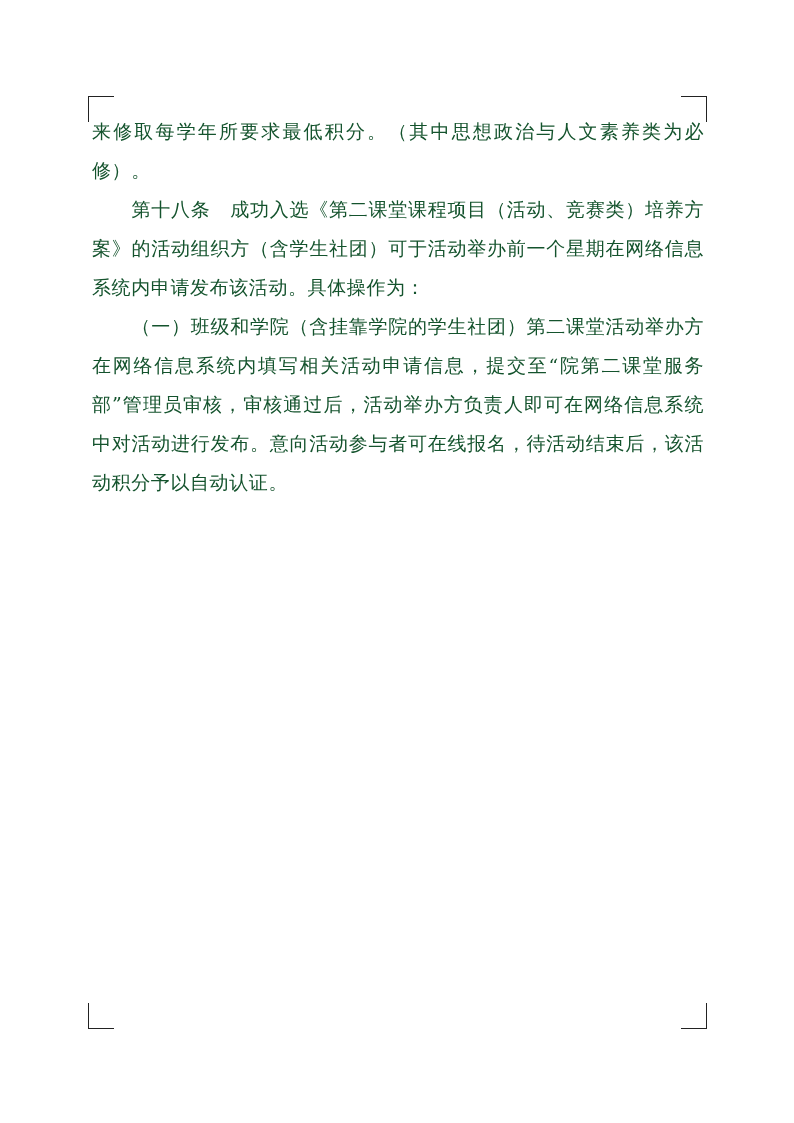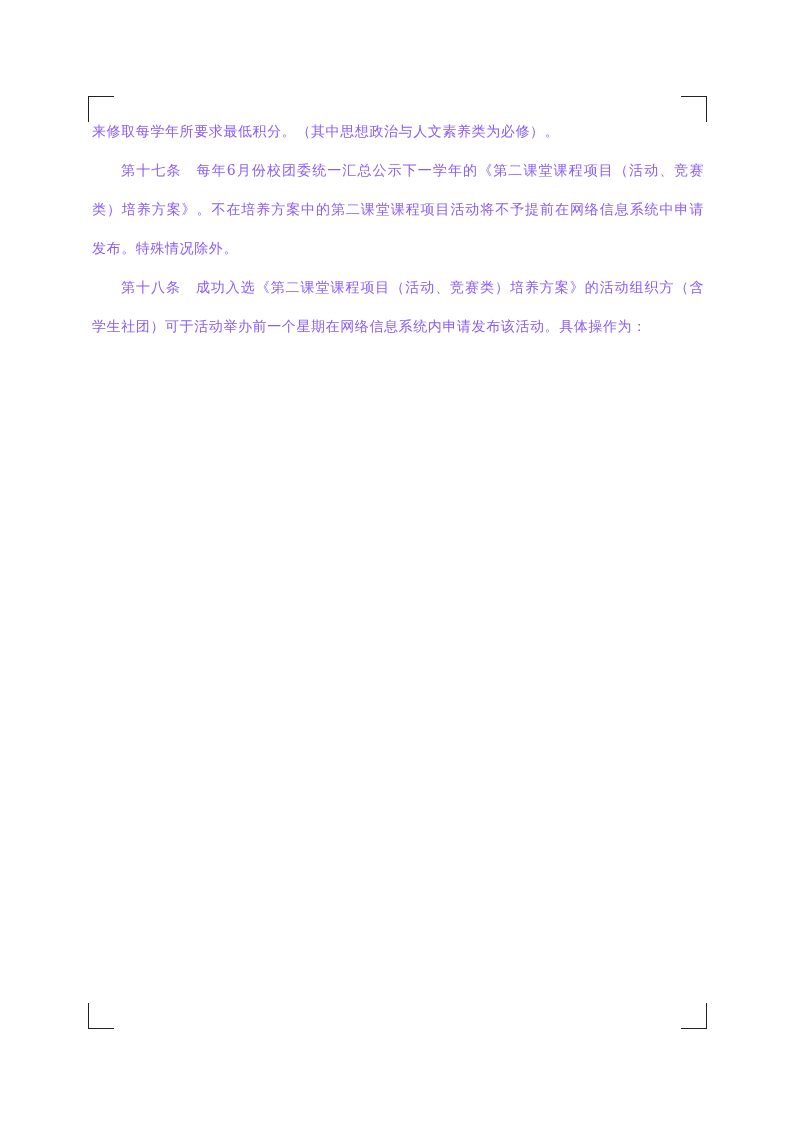--- a/index.html
+++ b/index.html
@@ -59,40 +59,40 @@
 
   .text-body {
     position: absolute;
     left: 92px;
     top: 112px;
     width: 612px;
   }
 
   .para {
     margin: 0 0 0 0;
-    font-size: 14px;
+    font-size: 19px;
     line-height: 39px;
     text-align: justify;
     text-justify: inter-ideograph;
     letter-spacing: 0.6px;
-    color: #8b5cf6;
+    color: #14532d;
   }
   .para.indent {
     text-indent: 2.08em;
   }
 </style>
 </head>
 <body>
 
 <div class="page">
 
   <div class="crop-mark crop-tl"></div>
   <div class="crop-mark crop-tr"></div>
   <div class="crop-mark crop-bl"></div>
   <div class="crop-mark crop-br"></div>
 
   <div class="text-body">
     <p class="para">来修取每学年所要求最低积分。（其中思想政治与人文素养类为必修）。</p>
-    <p class="para indent">第十七条　每年6月份校团委统一汇总公示下一学年的《第二课堂课程项目（活动、竞赛类）培养方案》。不在培养方案中的第二课堂课程项目活动将不予提前在网络信息系统中申请发布。特殊情况除外。</p>
     <p class="para indent">第十八条　成功入选《第二课堂课程项目（活动、竞赛类）培养方案》的活动组织方（含学生社团）可于活动举办前一个星期在网络信息系统内申请发布该活动。具体操作为：</p>
+    <p class="para indent">（一）班级和学院（含挂靠学院的学生社团）第二课堂活动举办方在网络信息系统内填写相关活动申请信息，提交至“院第二课堂服务部”管理员审核，审核通过后，活动举办方负责人即可在网络信息系统中对活动进行发布。意向活动参与者可在线报名，待活动结束后，该活动积分予以自动认证。</p>
   </div>
 
 </div>
 
 </body></html>

